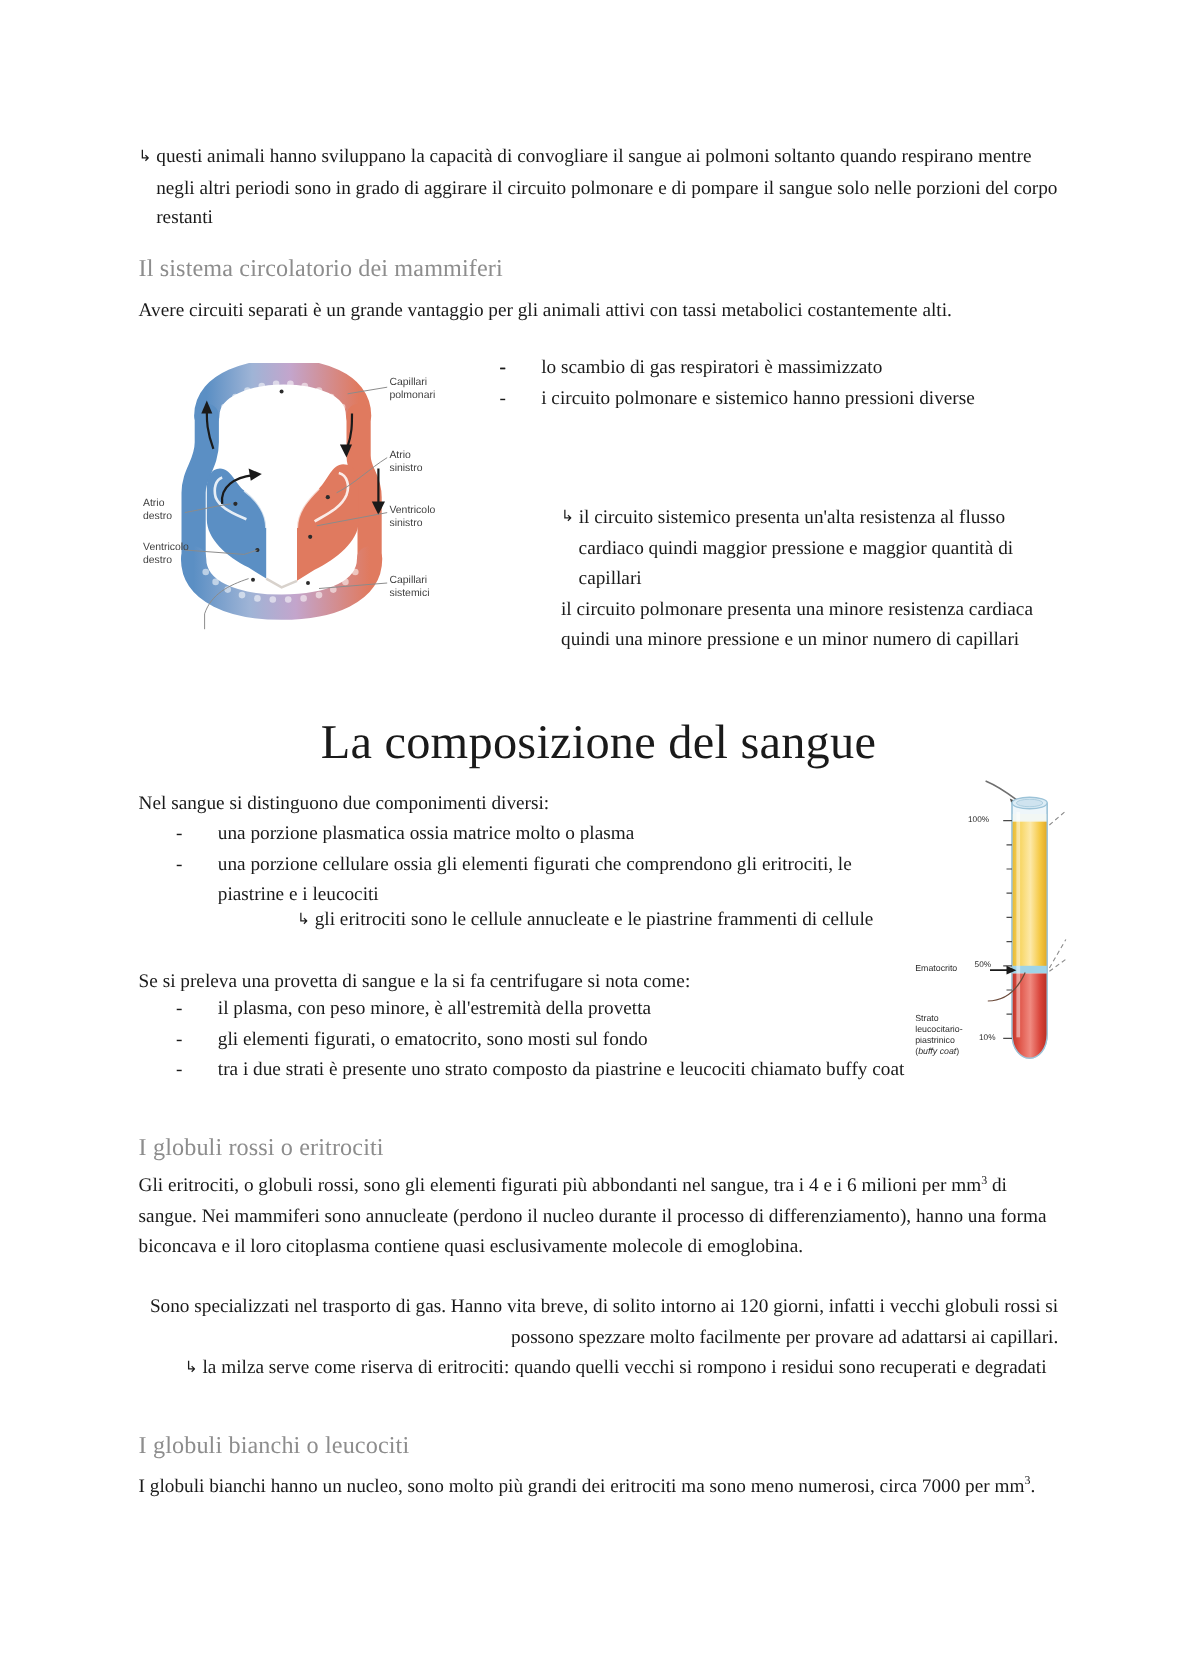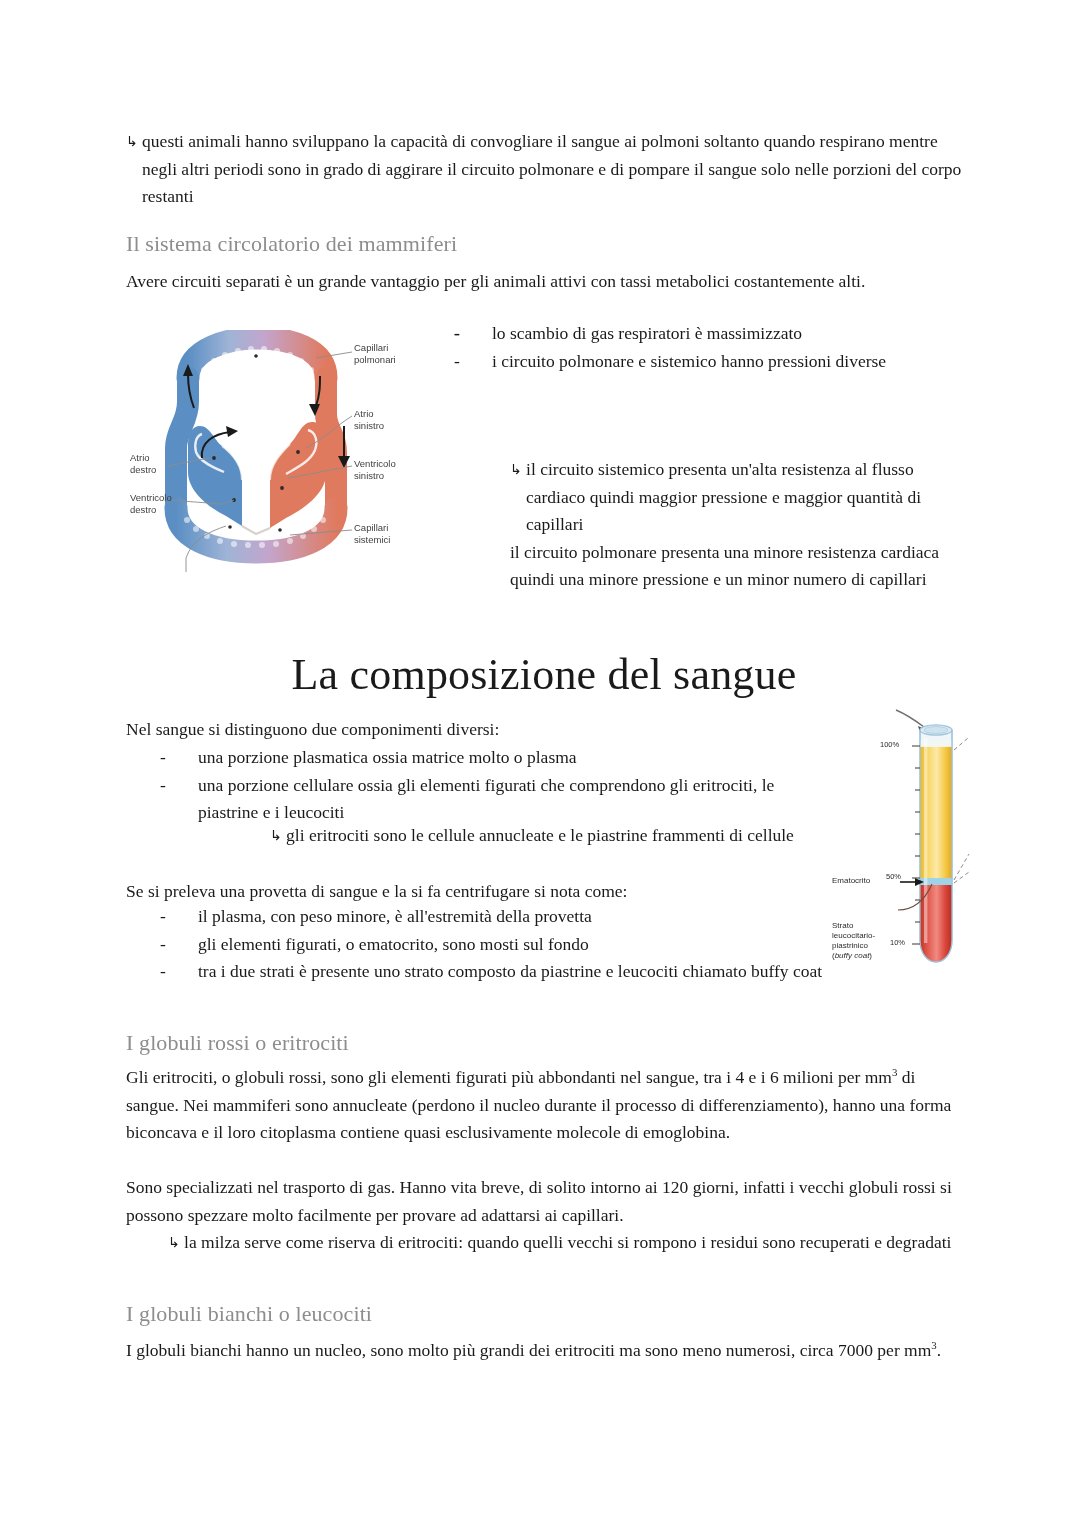--- a/index.html
+++ b/index.html
@@ -93,21 +93,21 @@
   #blood-intro { left: 126px; top: 716px; width: 700px; }
   #blood-list  { left: 126px; top: 744px; width: 700px; }
   #blood-sub   { left: 126px; top: 822px; width: 700px; }
   #centrifuge-intro { left: 126px; top: 878px; width: 700px; }
   #centrifuge-list  { left: 126px; top: 903px; width: 730px; }
 
   #tube-figure { left: 858px; top: 704px; width: 112px; height: 268px; }
 
   #heading-rbc { left: 126px; top: 1030px; width: 600px; }
   #para-rbc    { left: 126px; top: 1064px; width: 836px; }
-  #para-rbc2   { left: 126px; top: 1174px; width: 836px; }
+  #para-rbc2   { left: 126px; top: 1174px; width: 836px; text-align: right; }
   #sub-rbc     { left: 126px; top: 1229px; width: 836px; }
 
   #heading-wbc { left: 126px; top: 1301px; width: 600px; }
   #para-wbc    { left: 126px; top: 1337px; width: 836px; font-family: Liberation Serif, serif; }
 
   
   .fig-label {
     position: absolute;
     font-family: "Liberation Sans", "DejaVu Sans", sans-serif;
     font-size: 9.5px;

